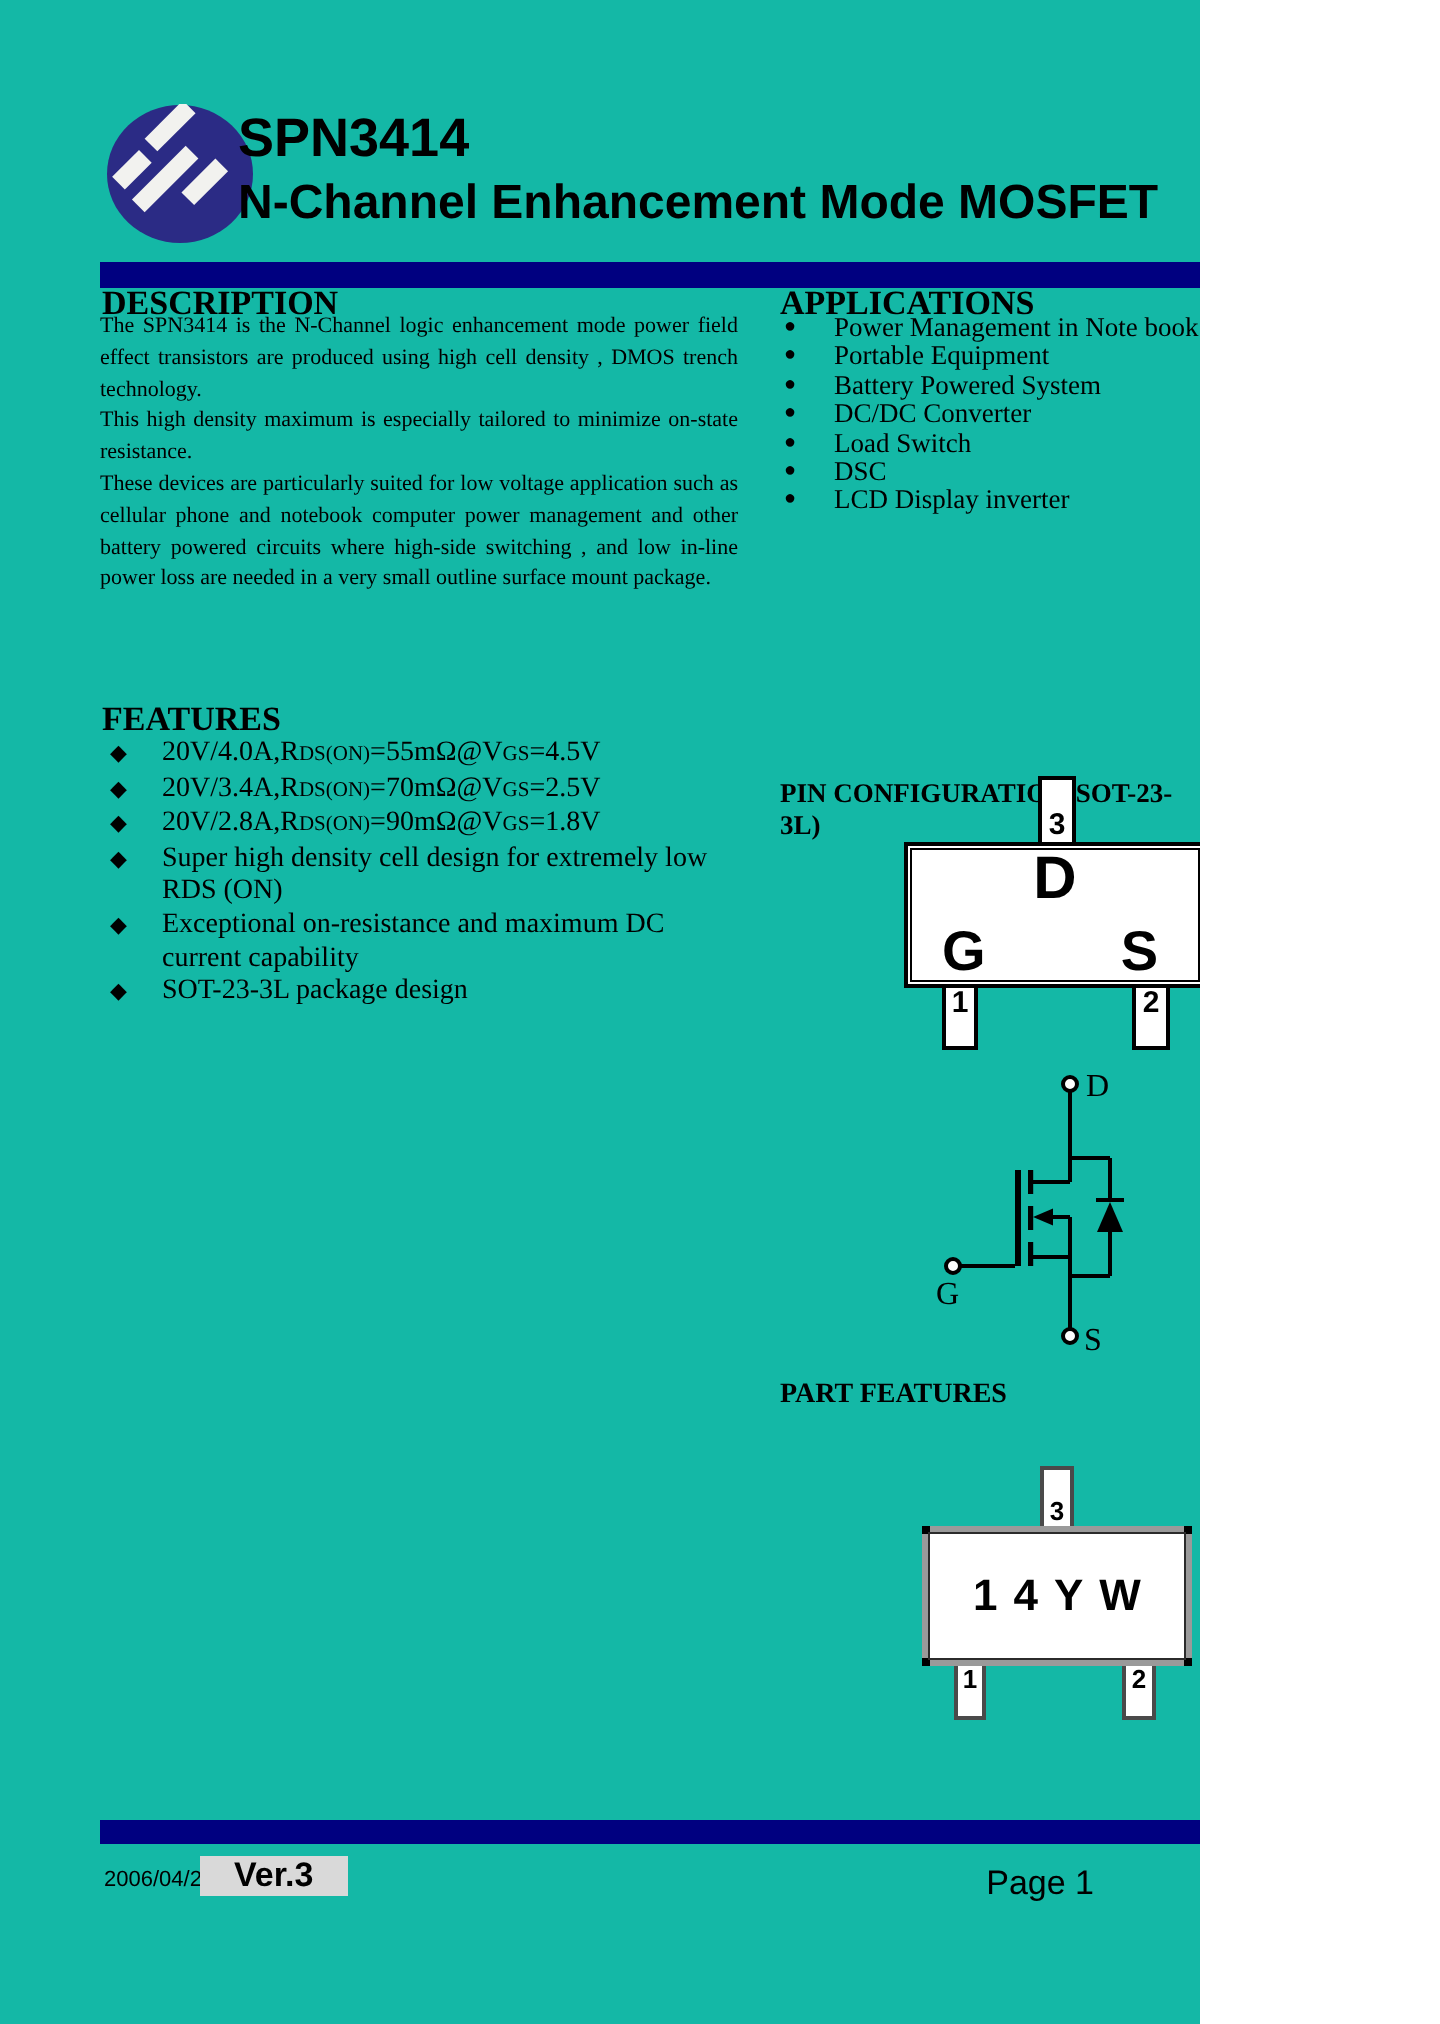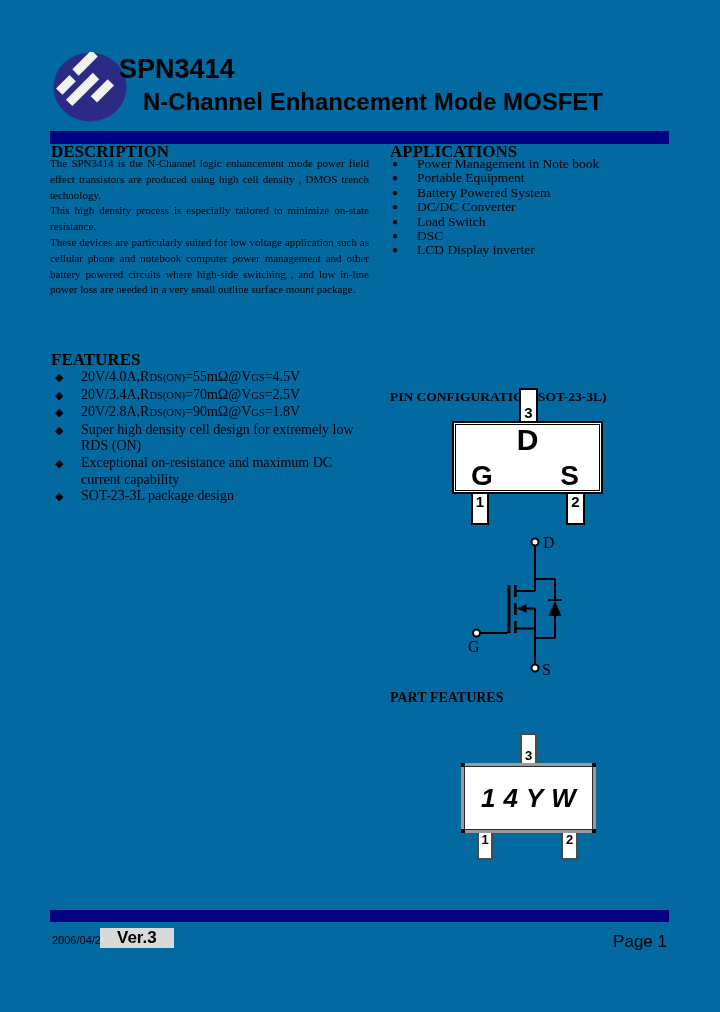--- a/index.html
+++ b/index.html
@@ -1,28 +1,28 @@
 <!DOCTYPE html>
 <html><head>
 <meta charset="utf-8">
 <style>
   html,body{margin:0;padding:0;background:#fff;}
   .page{
-    position:relative; width:720px; height:1012px; background:#0369a1;
+    position:relative; width:600px; height:1012px; background:#14b8a6;
     font-family:"Liberation Serif", serif; color:#000; overflow:hidden;
   }
   
   .logo{position:absolute;left:53px;top:52px;width:74px;height:70px;}
   .part-number{
     position:absolute;left:119px;top:54px;
     font-family:"Liberation Sans",sans-serif;font-weight:bold;font-size:27px;line-height:30px;
   }
   .doc-title{
     position:absolute;left:119px;top:88px;
-    font-family:"Liberation Sans",sans-serif;font-weight:bold;font-size:24px;line-height:27px;margin-left:24px;
+    font-family:"Liberation Sans",sans-serif;font-weight:bold;font-size:24px;line-height:27px;
   }
   .navy-bar{position:absolute;left:50px;width:619px;height:13px;background:#000080;}
   .bar-top{top:131px;}
   .bar-bottom{top:910px;height:12px;}
   
   .sec-h{
     position:absolute;font-weight:bold;font-size:17px;line-height:16px;
     font-family:"Liberation Serif",serif;
   }
   .h-desc{left:51px;top:144px;}
@@ -70,22 +70,22 @@
   .pkg2 .pin-top{left:59px;top:0;width:17px;height:32px;align-items:flex-end;}
   .pkg2 .pin-b1{left:16px;top:97px;width:16px;height:30px;align-items:flex-start;}
   .pkg2 .pin-b2{left:100px;top:97px;width:17px;height:30px;align-items:flex-start;}
   .pkg2 .body{
     position:absolute;left:0;top:30px;width:135px;height:70px;background:#fff;
     border:3px solid #9a9a9a;box-sizing:border-box;
   }
   .pkg2 .inner{position:absolute;inset:0;border:1px solid #2b2b2b;
     display:flex;align-items:center;justify-content:center;}
   .pkg2 .marking{
-    font-family:"Liberation Sans",sans-serif;font-weight:bold;font-size:26px;
-    letter-spacing:8px;padding-left:8px;font-style:italic;
+    font-family:"Liberation Sans",sans-serif;font-weight:bold;font-size:22px;
+    letter-spacing:8px;padding-left:8px;
   }
   .corner{position:absolute;width:4px;height:4px;background:#000;}
   .c-tl{left:-3px;top:-3px;} .c-tr{right:-3px;top:-3px;}
   .c-bl{left:-3px;bottom:-3px;} .c-br{right:-3px;bottom:-3px;}
   .mark-legend{
     position:absolute;left:433px;top:866px;width:200px;text-align:center;
     font-family:"Liberation Sans",sans-serif;font-weight:bold;font-size:14.5px;line-height:15px;
   }
   
   .foot-date{position:absolute;left:52px;top:934px;font-family:"Liberation Sans",sans-serif;font-size:11px;}
@@ -109,21 +109,21 @@
       <rect x="31" y="42" width="24" height="9"></rect>
     </g>
   </svg>
   <div class="part-number">SPN3414</div>
   <div class="doc-title">N-Channel Enhancement Mode MOSFET</div>
   <div class="navy-bar bar-top"></div>
 
   <div class="sec-h h-desc">DESCRIPTION</div>
   <div class="desc-body">
     <p>The SPN3414 is the N-Channel logic enhancement mode power field effect transistors are produced using high cell density , DMOS trench technology.</p>
-    <p>This high density process is especially tailored to minimize on-state resistance.</p>
+    <p>This high density maximum is especially tailored to minimize on-state resistance.</p>
     <p>These devices are particularly suited for low voltage application such as cellular phone and notebook computer power management and other battery powered circuits where high-side switching , and low in-line power loss are needed in a very small outline surface mount package.</p>
   </div>
 
   <div class="sec-h h-apps">APPLICATIONS</div>
   <ul class="plain apps-list">
       <li><span class="bullet">●</span><span>Power Management in Note book</span></li>
       <li><span class="bullet">●</span><span>Portable Equipment</span></li>
       <li><span class="bullet">●</span><span>Battery Powered System</span></li>
       <li><span class="bullet">●</span><span>DC/DC Converter</span></li>
       <li><span class="bullet">●</span><span>Load Switch</span></li>

